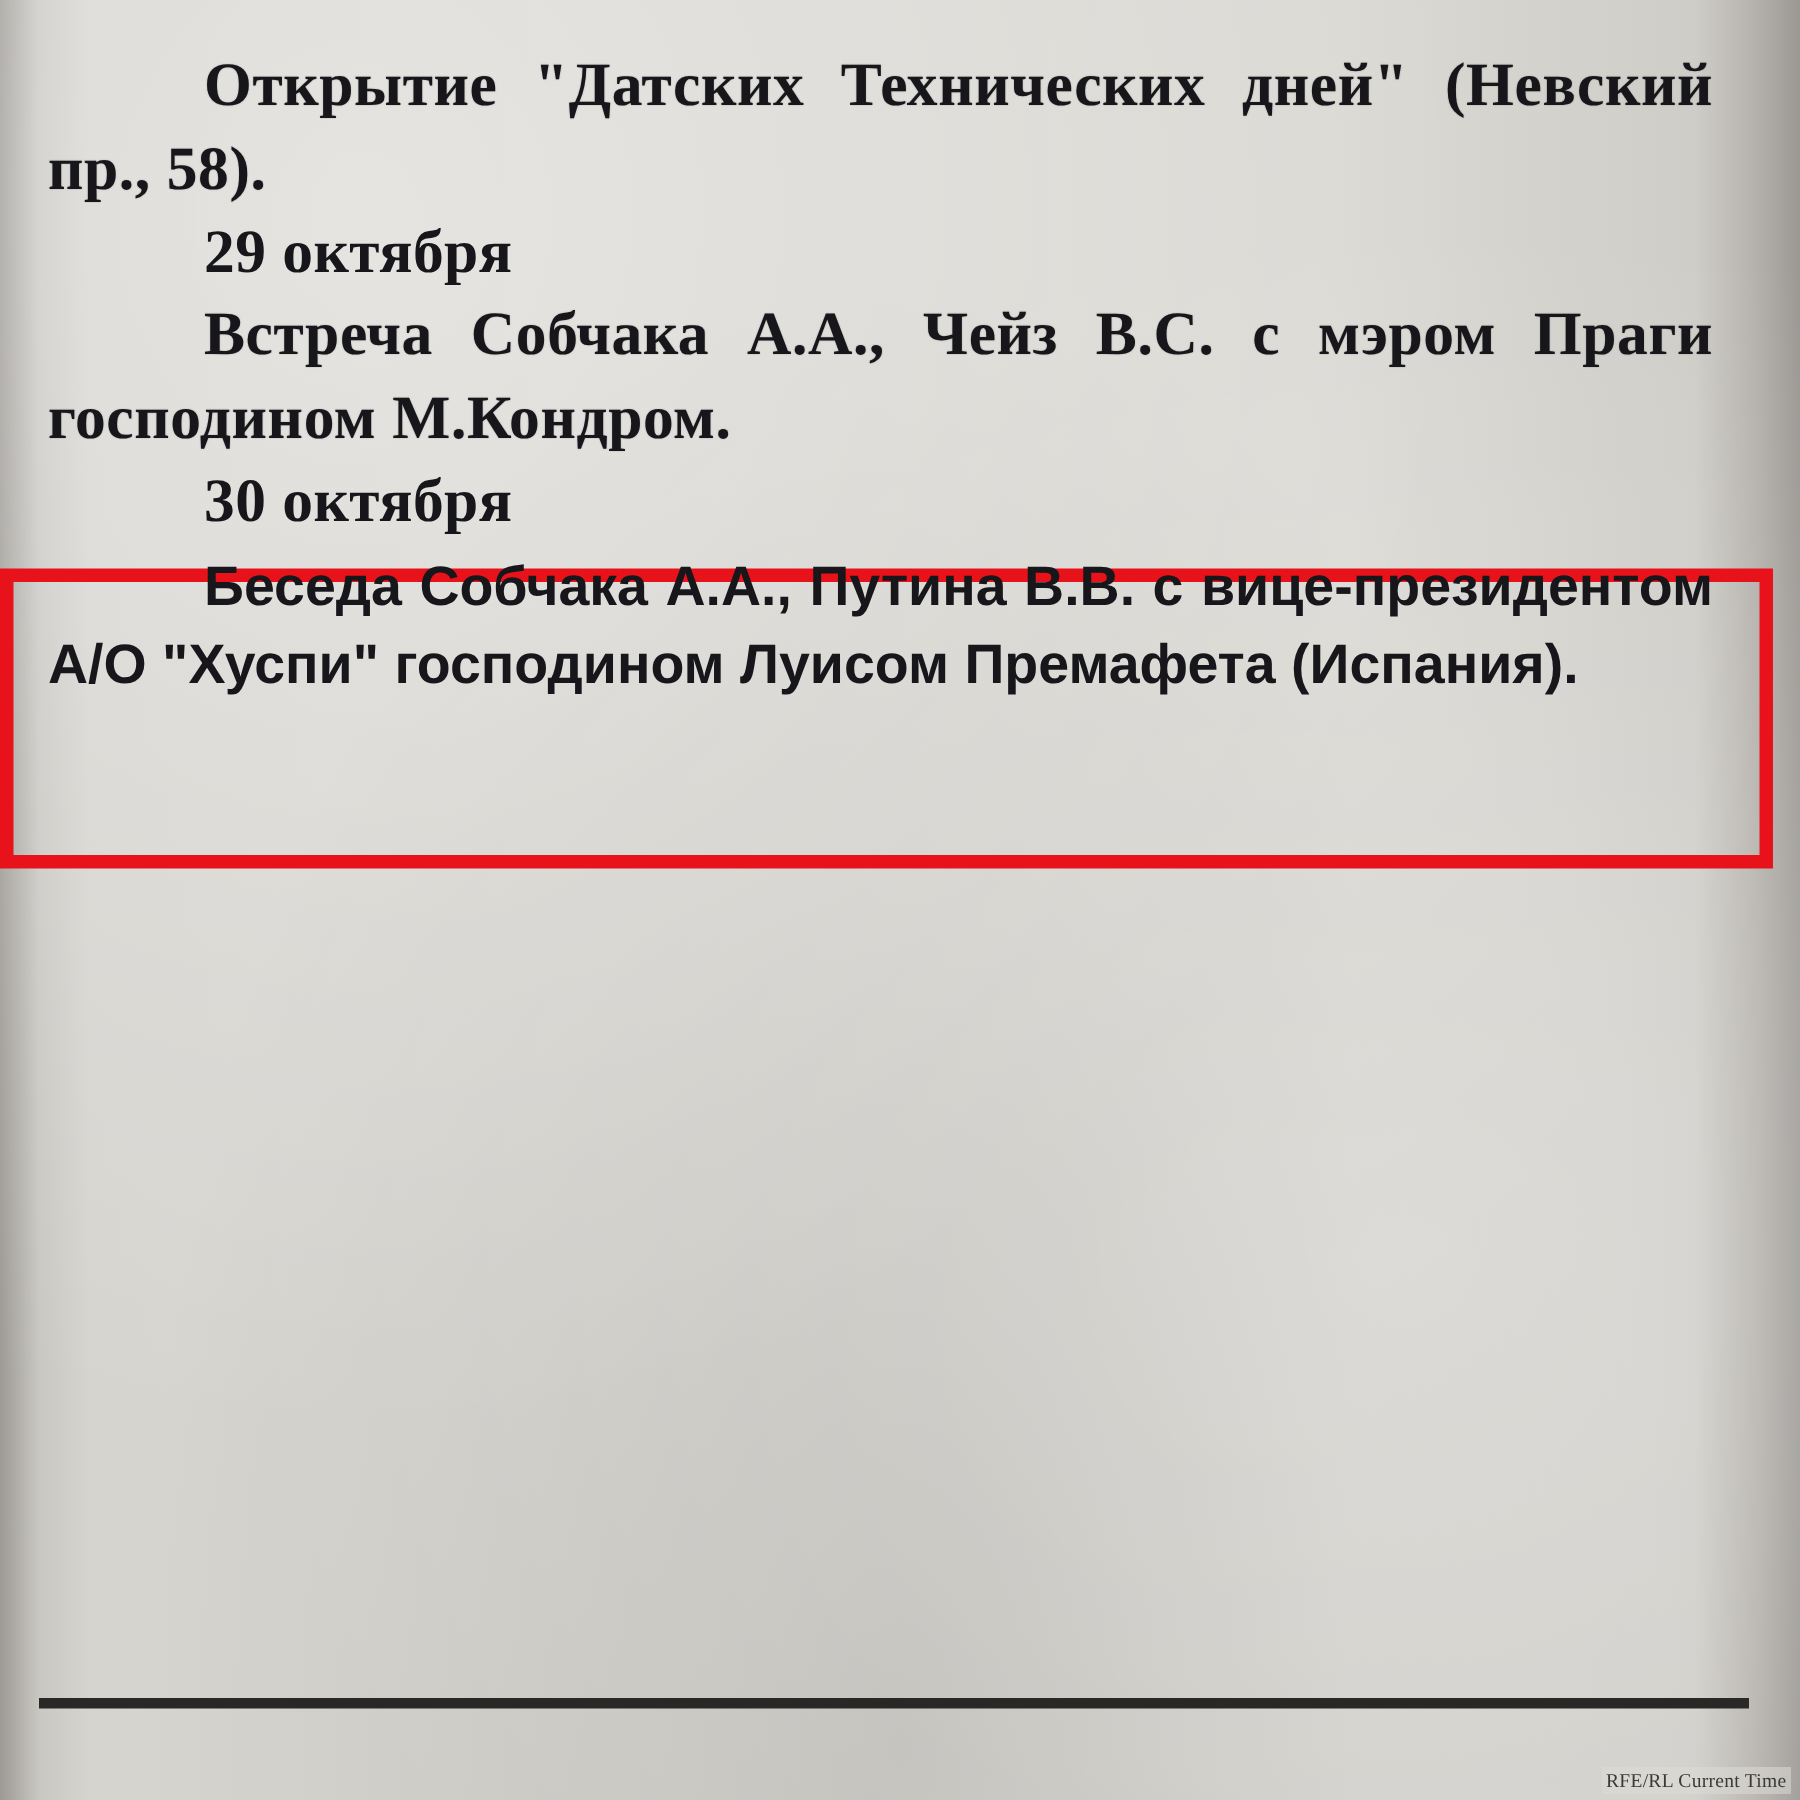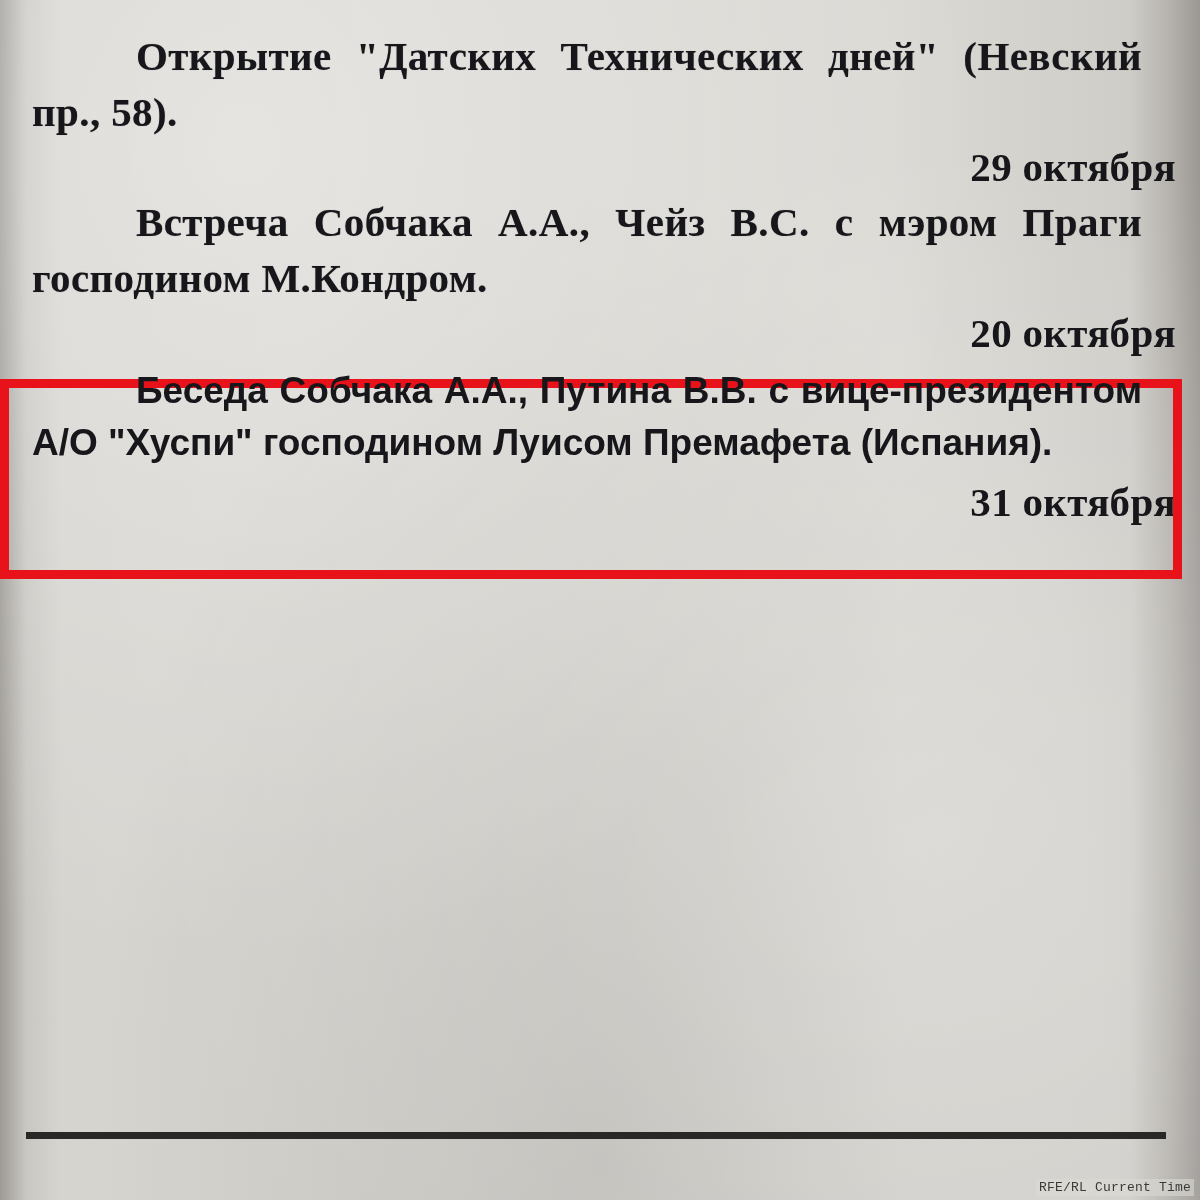--- a/index.html
+++ b/index.html
@@ -51,21 +51,20 @@
   .para.indent {
     text-indent: 104px;
   }
   .date-line {
     font-size: 41px;
     line-height: 54px;
     font-weight: 700;
     text-indent: 104px;
     padding-left: 6px;
     letter-spacing: 0.3px;
-    text-align: right;
   }
   .highlighted {
     position: relative;
     font-family: Liberation Sans, sans-serif;
     font-size: 37px;
     line-height: 52px;
     font-weight: 700;
     letter-spacing: 0px;
     text-align: justify;
     text-indent: 104px;
@@ -88,21 +87,21 @@
     left: 26px;
     top: 1132px;
     width: 1140px;
     height: 7px;
     background: #2a2826;
   }
   #credit {
     position: absolute;
     right: 6px;
     bottom: 4px;
-    font-family: Liberation Mono, monospace;
+    font-family: Liberation Serif, serif;
     font-size: 13px;
     color: #3b3a38;
     letter-spacing: 0.2px;
     background: rgba(220,218,213,0.55);
     padding: 1px 3px;
   }
   .block { margin-bottom: 0; }
 </style>
 </head>
 <body>
@@ -110,27 +109,26 @@
 <div id="page">
 
   <div id="text-column">
 
     <div class="para indent block">Открытие "Датских Технических дней" (Невский пр., 58).</div>
 
     <div class="date-line block">29 октября</div>
 
     <div class="para indent block">Встреча Собчака А.А., Чейз В.С. с мэром Праги господином М.Кондром.</div>
 
-    <div class="date-line block">20 октября</div>
+    <div class="date-line block">30 октября</div>
 
     <div class="highlighted block">
       <span class="hl-inner">Беседа Собчака А.А., Путина В.В. с вице-президентом А/О "Хуспи" господином Луисом Премафета (Испания).</span>
     </div>
 
-    <div class="date-line block">31 октября</div>
 
 
   </div>
 
   <div id="highlight-box" style="border-color: rgb(232, 18, 26);"></div>
 
   <div id="bottom-rule"></div>
 
   <div id="credit">RFE/RL Current Time</div>
 

